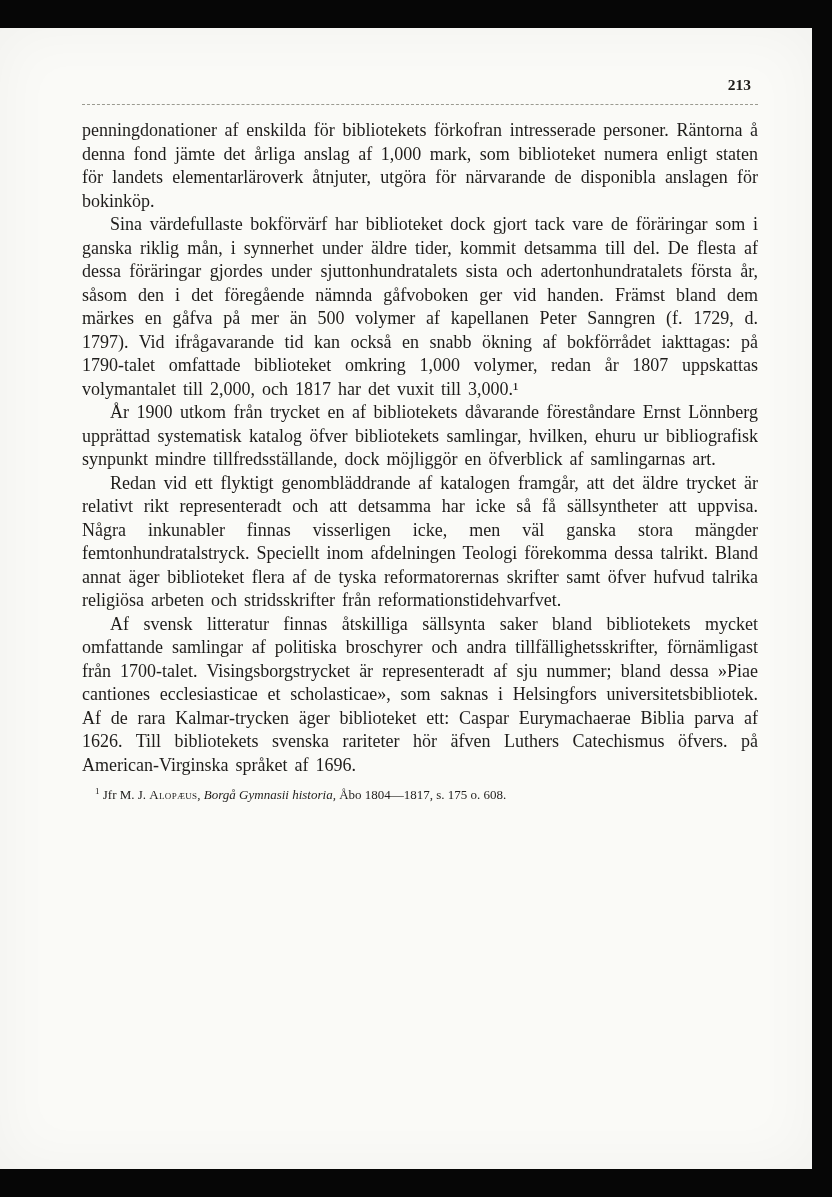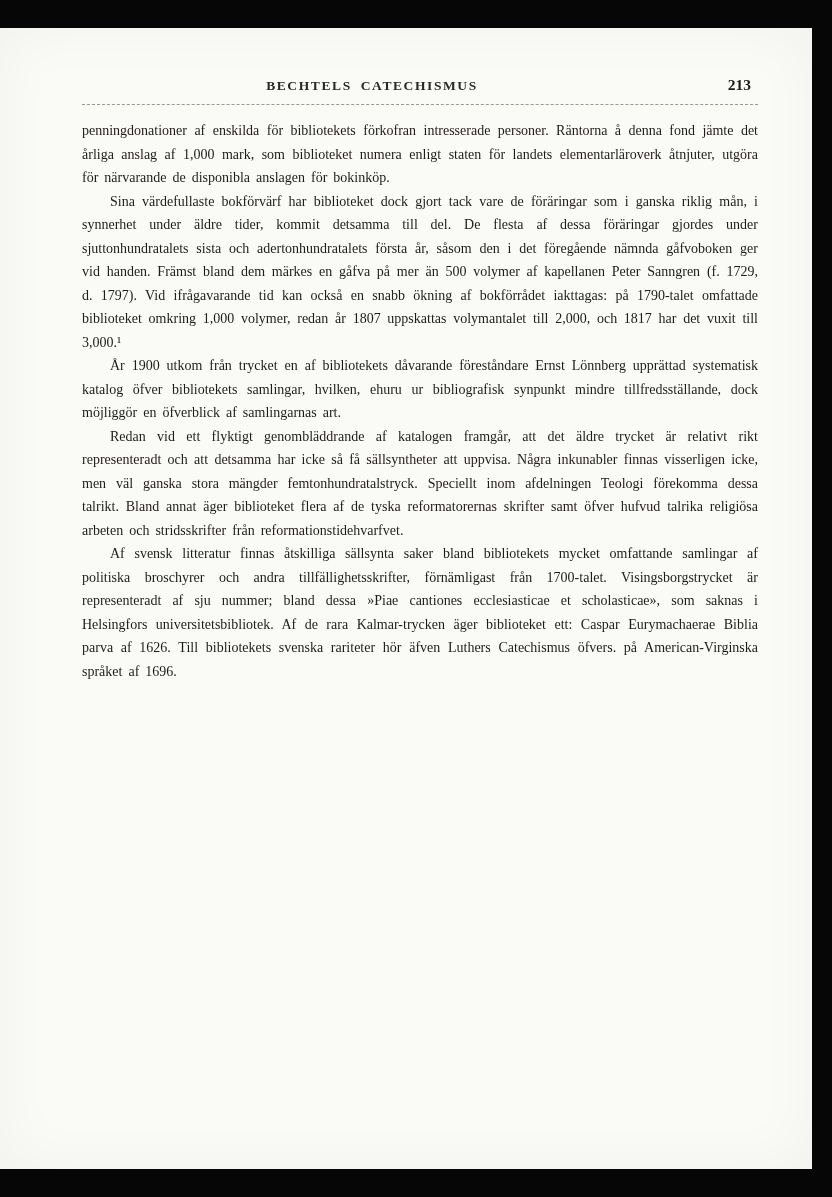--- a/index.html
+++ b/index.html
@@ -54,21 +54,21 @@
     top: 0;
     font-size: 15.5px;
     font-weight: 700;
     color: #1c1a18;
   }
   .body-text {
     margin-top: 14px;
   }
   p.para {
     margin: 0;
-    font-size: 14px;
+    font-size: 18px;
     line-height: 23.5px;
     text-align: justify;
     text-indent: 28px;
     word-spacing: 2.5px;
     color: #1e1c1a;
   }
   p.para.no-indent {
     text-indent: 0;
   }
   .footnote {
@@ -91,28 +91,28 @@
   }
 </style>
 </head>
 <body>
 
 <div class="scan">
   <div class="page">
     <div class="content">
 
       <div class="header">
-        <div class="title">BECHTELS CATECHISMUS</div>
         <div class="pagenum">213</div>
       </div>
 
       <div class="body-text">
         <p class="para no-indent">penningdonationer af enskilda för bibliotekets förkofran intresserade personer.  Räntorna å denna fond jämte det årliga anslag af 1,000 mark, som biblioteket numera enligt staten för landets elementarläroverk åtnjuter, utgöra för närvarande de disponibla anslagen för bokinköp.</p>
         <p class="para">Sina värdefullaste bokförvärf har biblioteket dock gjort tack vare de föräringar som i ganska riklig mån, i synnerhet under äldre tider, kommit detsamma till del.  De flesta af dessa föräringar gjordes under sjuttonhundratalets sista och adertonhundratalets första år, såsom den i det föregående nämnda gåfvoboken ger vid handen.  Främst bland dem märkes en gåfva på mer än 500 volymer af kapellanen Peter Sanngren (f. 1729, d. 1797).  Vid ifrågavarande tid kan också en snabb ökning af bokförrådet iakttagas: på 1790-talet omfattade biblioteket omkring 1,000 volymer, redan år 1807 uppskattas volymantalet till 2,000, och 1817 har det vuxit till 3,000.¹</p>
         <p class="para">År 1900 utkom från trycket en af bibliotekets dåvarande föreståndare Ernst Lönnberg upprättad systematisk katalog öfver bibliotekets samlingar, hvilken, ehuru ur bibliografisk synpunkt mindre tillfredsställande, dock möjliggör en öfverblick af samlingarnas art.</p>
         <p class="para">Redan vid ett flyktigt genombläddrande af katalogen framgår, att det äldre trycket är relativt rikt representeradt och att detsamma har icke så få sällsyntheter att uppvisa.  Några inkunabler finnas visserligen icke, men väl ganska stora mängder femtonhundratalstryck.  Speciellt inom afdelningen Teologi förekomma dessa talrikt.  Bland annat äger biblioteket flera af de tyska reformatorernas skrifter samt öfver hufvud talrika religiösa arbeten och stridsskrifter från reformationstidehvarfvet.</p>
         <p class="para">Af svensk litteratur finnas åtskilliga sällsynta saker bland bibliotekets mycket omfattande samlingar af politiska broschyrer och andra tillfällighetsskrifter, förnämligast från 1700-talet.  Visingsborgstrycket är representeradt af sju nummer; bland dessa »Piae cantiones ecclesiasticae et scholasticae», som saknas i Helsingfors universitetsbibliotek.  Af de rara Kalmar-trycken äger biblioteket ett: Caspar Eurymachaerae Biblia parva af 1626.  Till bibliotekets svenska rariteter hör äfven Luthers Catechismus öfvers. på American-Virginska språket af 1696.</p>
       </div>
 
+      <p class="footnote"><sup class="fn-mark">1</sup><span> Jfr M. J. </span><span class="author">Alopæus</span><span>, </span><span class="work">Borgå Gymnasii historia,</span><span> Åbo 1804—1817, s. 175 o. 608.</span></p>
 
     </div>
   </div>
 </div>
 
 </body></html>

